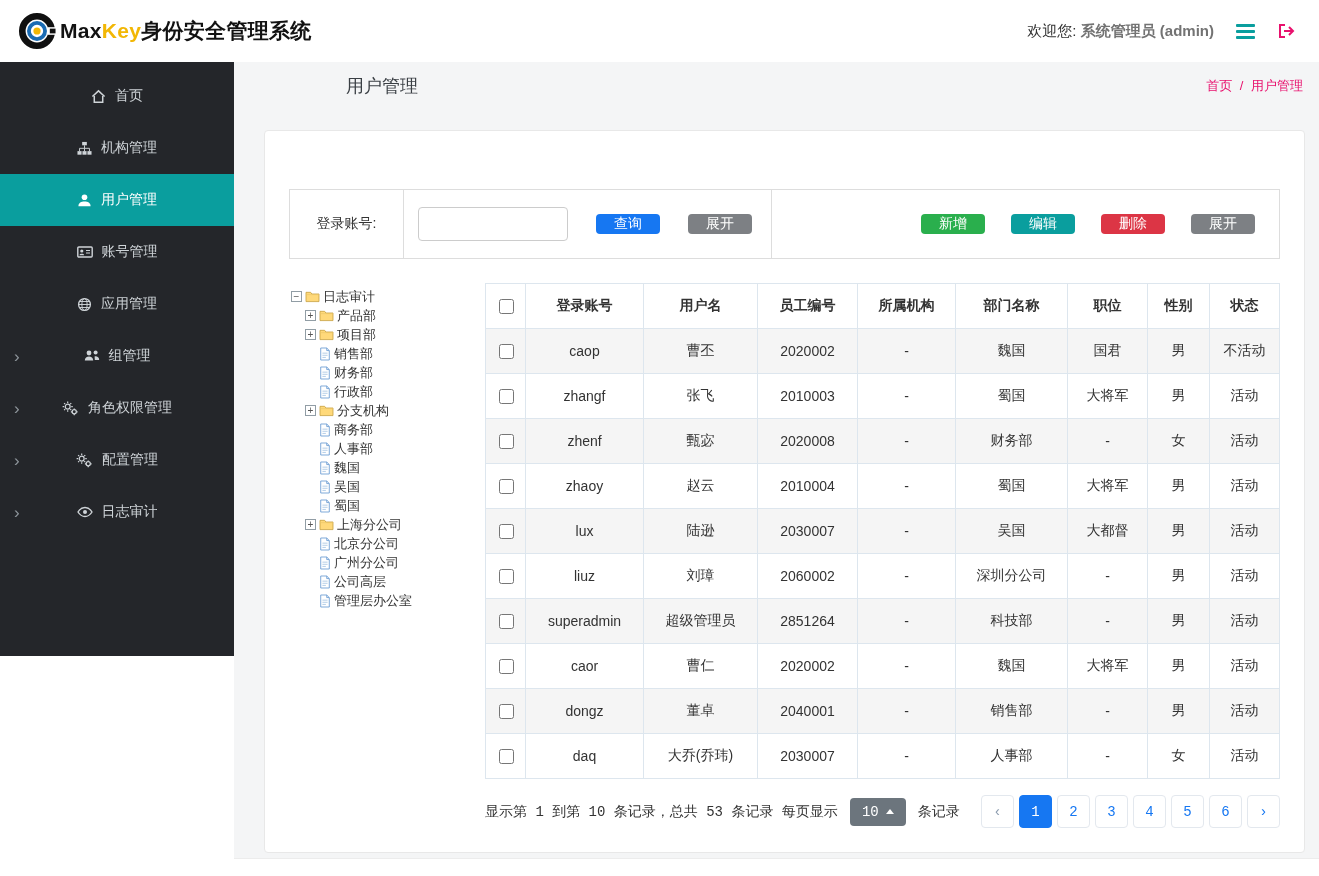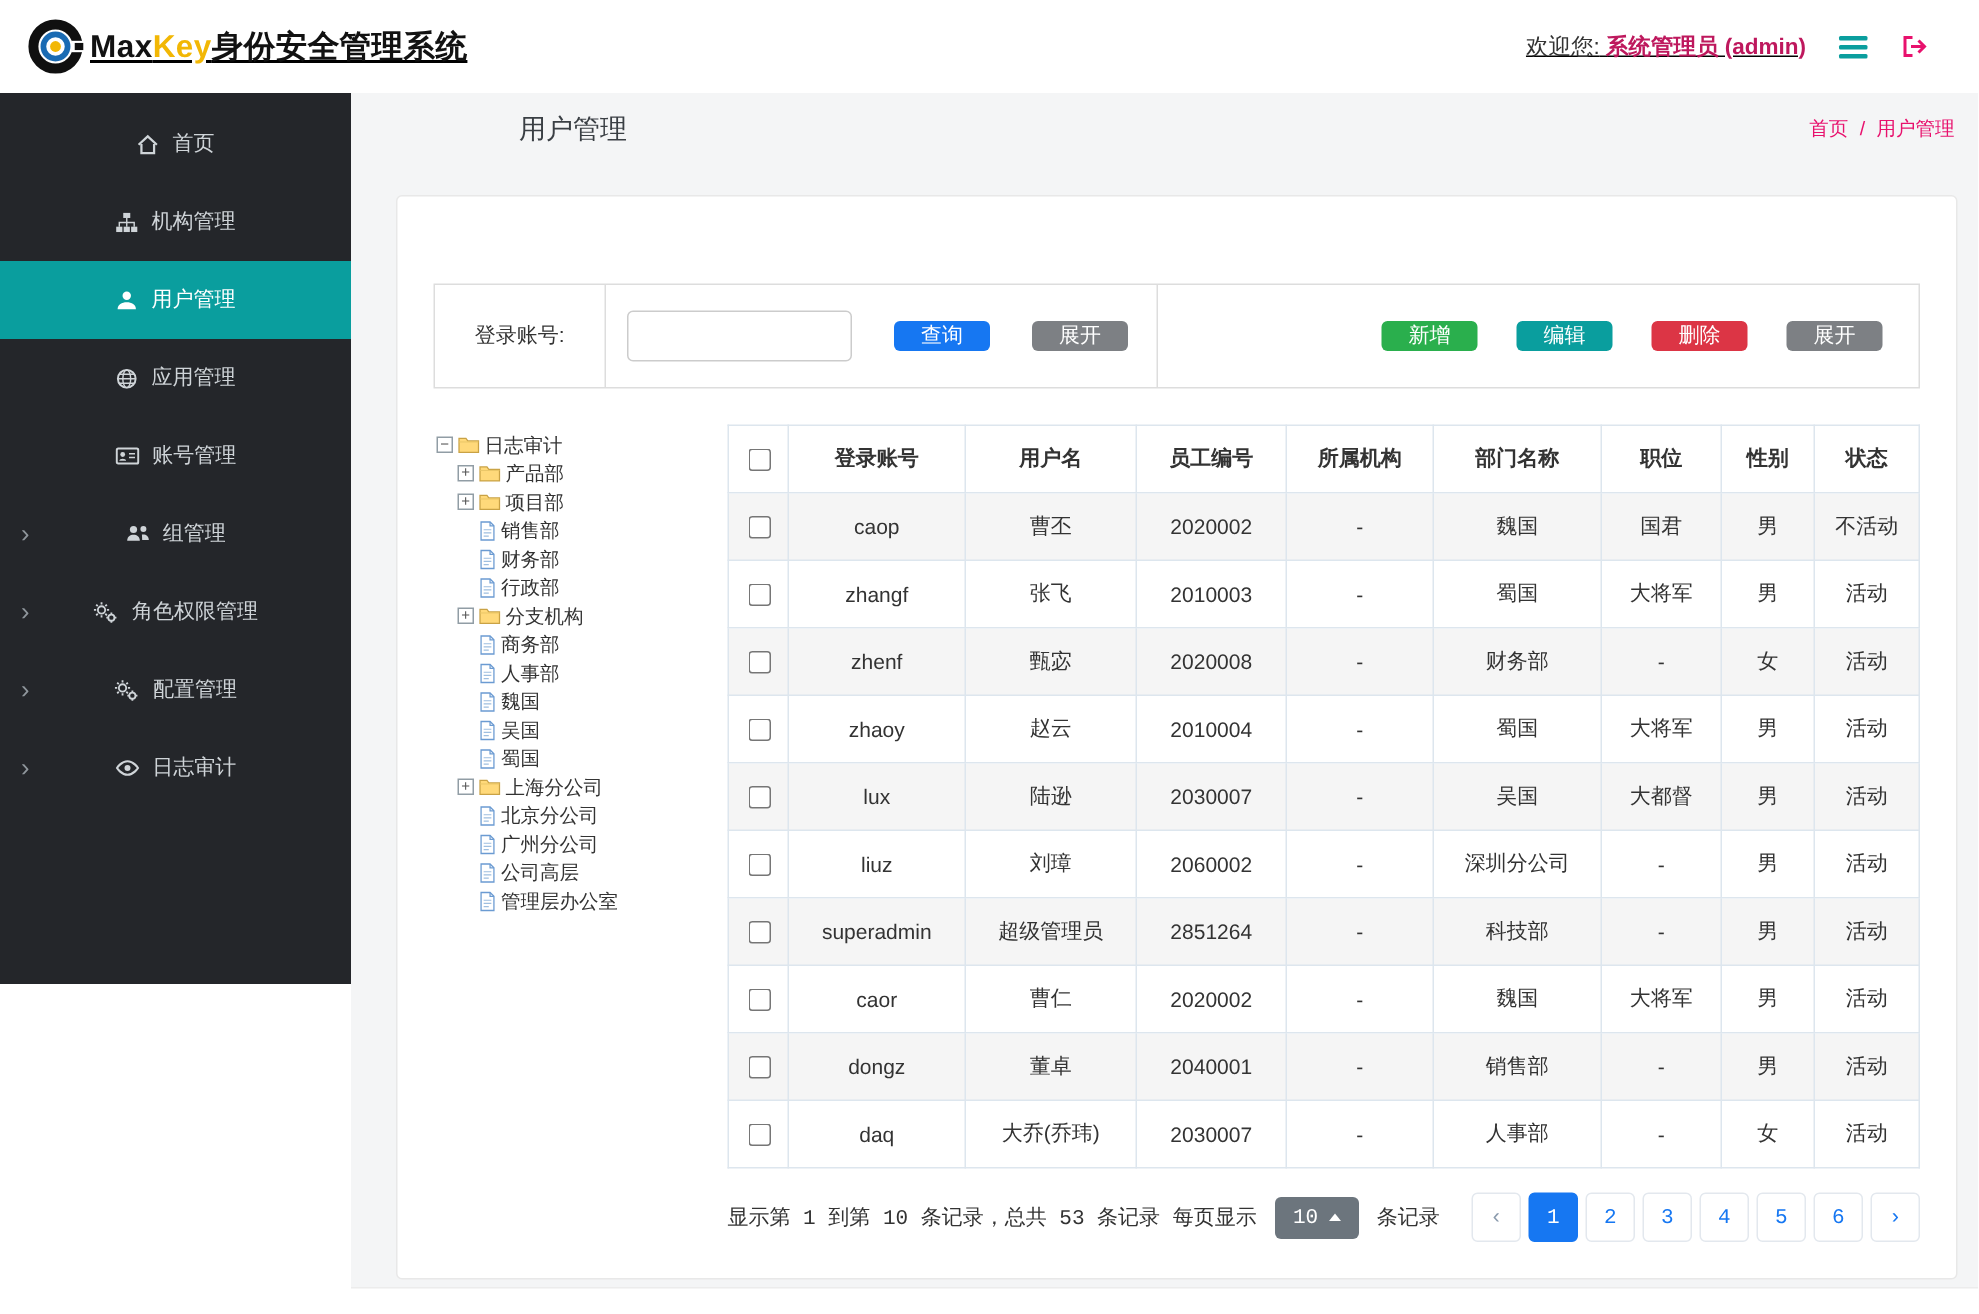--- a/index.html
+++ b/index.html
@@ -1,27 +1,27 @@
 <!DOCTYPE html>
 <html style="--primary: #1677f2; --teal: #0a9e9e; --green: #2aaf4d; --red: #dc3545; --gray-btn: #7d8084; --dark-btn: #6c757d; --pink: #e8116d; --brand-yellow: #f2b705; --sidebar-bg: #24262a;"><head>
 <meta charset="utf-8">
 <style>
   * { box-sizing: border-box; }
   body { margin:0; font-family:"Liberation Sans","DejaVu Sans",sans-serif; }
   .page { width:1319px; height:876px; overflow:hidden; background:#fff; display:flex; flex-direction:column; }
 
   
   .topbar { flex:0 0 62px; height:62px; display:flex; align-items:center; justify-content:space-between;
-            padding:0 32px 0 18px; background:#fff;text-decoration:underline; }
+            padding:0 22px 0 18px; background:#fff; }
   .brand { display:flex; align-items:center; gap:4px; }
   .logo { display:inline-flex; }
   .brand-text { font-size:21px; font-weight:bold; color:#121212; letter-spacing:.3px; }
   .b-key { color:var(--brand-yellow,#f2b705); }
   .top-right { display:flex; align-items:center; gap:20px; font-size:15px; color:#333; }
-  .welcome b { color:#be185d; }
+  .welcome b { color:#737373; }
   .hamburger { display:inline-flex; flex-direction:column; gap:3px; cursor:pointer; padding:2px; }
   .hamburger i { width:19px; height:3px; background:var(--teal,#0a9e9e); border-radius:1px; }
   .logout { color:var(--pink,#e8116d); display:inline-flex; cursor:pointer; }
 
   
   .body { flex:1; display:flex; min-height:0; }
   .sidebar { flex:0 0 234px; width:234px; background:#fff; }
   .sidebar-dark { background:var(--sidebar-bg,#24262a); padding:8px 0 118px; }
   .side-item { position:relative; height:52px; display:flex; align-items:center; justify-content:center;
                gap:9px; color:#cfd4d8; font-size:14px; cursor:pointer; }
@@ -159,38 +159,38 @@
             <span class="side-icon">
               <svg viewBox="0 0 16 16" width="15" height="15">
                 <circle cx="8" cy="4.5" r="3" fill="currentColor"></circle>
                 <path d="M1.5 14c0-3.5 3-5 6.5-5s6.5 1.5 6.5 5z" fill="currentColor"></path>
               </svg>
             </span>
             <span class="side-label">用户管理</span>
           </div>
           <div class="side-item">
             <span class="side-icon">
-              <svg viewBox="0 0 16 16" width="15" height="15">
-                <circle cx="8" cy="8" r="6.3" fill="none" stroke="currentColor" stroke-width="1.4"></circle>
-                <ellipse cx="8" cy="8" rx="2.8" ry="6.3" fill="none" stroke="currentColor"></ellipse>
-                <path d="M1.7 8h12.6M2.5 4.8h11M2.5 11.2h11" stroke="currentColor" fill="none"></path>
-              </svg>
-            </span>
-            <span class="side-label">应用管理</span>
-          </div>
-          <div class="side-item">
-            <span class="side-icon">
               <svg viewBox="0 0 16 16" width="16" height="16">
                 <rect x="0.8" y="3" width="14.4" height="10" rx="1" fill="none" stroke="currentColor" stroke-width="1.4"></rect>
                 <circle cx="4.8" cy="7" r="1.6" fill="currentColor"></circle>
                 <path d="M2.5 11.2c0-1.8 4.6-1.8 4.6 0z" fill="currentColor"></path>
                 <path d="M9 6.5h4M9 9h4" stroke="currentColor"></path>
               </svg>
             </span>
             <span class="side-label">账号管理</span>
+          </div>
+          <div class="side-item">
+            <span class="side-icon">
+              <svg viewBox="0 0 16 16" width="15" height="15">
+                <circle cx="8" cy="8" r="6.3" fill="none" stroke="currentColor" stroke-width="1.4"></circle>
+                <ellipse cx="8" cy="8" rx="2.8" ry="6.3" fill="none" stroke="currentColor"></ellipse>
+                <path d="M1.7 8h12.6M2.5 4.8h11M2.5 11.2h11" stroke="currentColor" fill="none"></path>
+              </svg>
+            </span>
+            <span class="side-label">应用管理</span>
           </div>
           <div class="side-item">
             <span class="side-chevron">›</span>
             <span class="side-icon">
               <svg viewBox="0 0 16 16" width="16" height="16">
                 <circle cx="5" cy="5" r="2.4" fill="currentColor"></circle>
                 <path d="M0.8 12.5c0-2.8 2-4 4.2-4s4.2 1.2 4.2 4z" fill="currentColor"></path>
                 <circle cx="11.6" cy="4.6" r="2" fill="currentColor"></circle>
                 <path d="M10.6 8.4c2.5-.4 4.6 1 4.6 3.6h-4.4z" fill="currentColor"></path>
               </svg>

